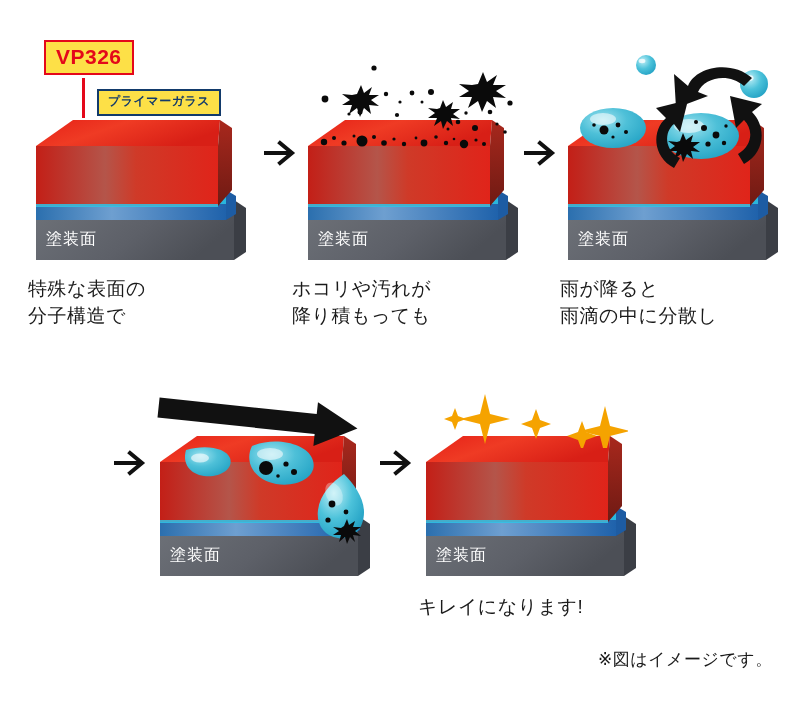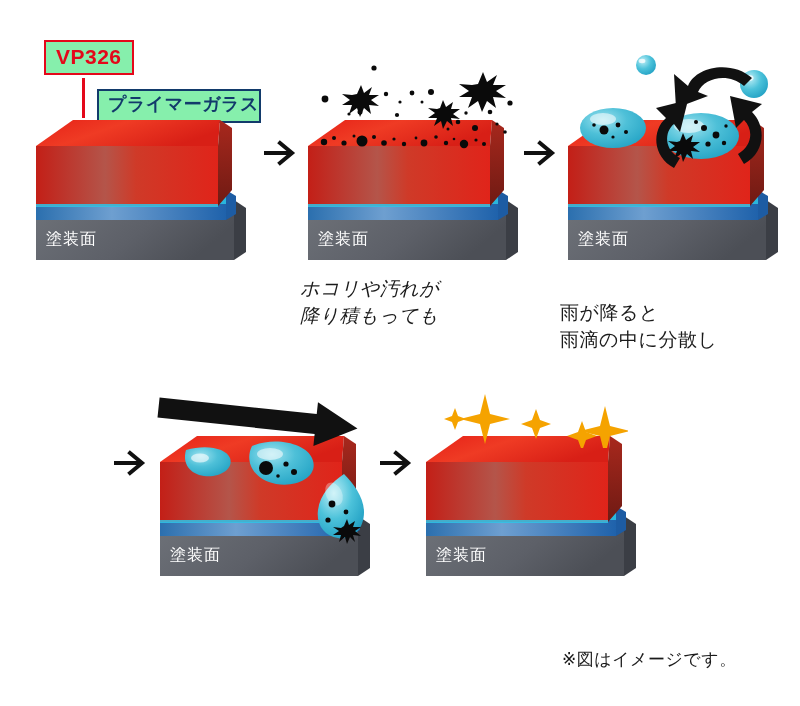--- a/index.html
+++ b/index.html
@@ -13,29 +13,29 @@
 
   
   .callout {
     position: absolute;
     border: 2px solid #e4081a;
     color: #e4081a;
     font-size: 21px;
     font-weight: bold;
     letter-spacing: 0.5px;
     padding: 3px 10px 5px 10px;
-    background: #86efac;
+    background: #fde047;
     white-space: nowrap;
     line-height: 1.1;
   }
   .callout.navy {
     border-color: #123a6b;
     color: #123a6b;
-    font-size: 18px;
-    padding: 4px 0 6px 9px;
+    font-size: 12px;
+    padding: 4px 9px 6px 9px;
   }
   .leader {
     position: absolute;
     width: 3px;
     background: #e4081a;
   }
   .leader.navy { background: #123a6b; }
   .leader-white {
     position: absolute;
     width: 3px;
@@ -50,20 +50,21 @@
     line-height: 1.42;
     white-space: pre-line;
     letter-spacing: 0.5px;
   }
   .note {
     position: absolute;
     font-size: 17px;
     color: #1a1a1a;
     letter-spacing: 0.5px;
     white-space: nowrap;
+    margin-left: 36px;
   }
 
   
   .block { position: absolute; }
   .block svg { display: block; }
   .surface-label {
     position: absolute;
     color: #ffffff;
     font-size: 16px;
     letter-spacing: 1px;
@@ -136,20 +137,22 @@
 
       <polygon points="8,34 8,94 190,94 190,34" fill="url(#g1front)"></polygon>
       <polygon points="8,34 45,8 192,8 190,34 8,34" fill="url(#g1top)"></polygon>
       <polygon points="190,34 192,8 204,16 204,78 190,94" fill="url(#g1side)"></polygon>
 
       <rect x="8" y="92" width="182" height="3" fill="#2fc3e8" opacity="0.85"></rect>
     </svg>
     <div class="surface-label" style="left:18px; top:117px;">塗装面</div>
   </div>
 
+  <div class="caption" style="left:28px; top:276px;">特殊な表面の
+分子構造で</div>
 
   <div class="step-arrow" style="left:262px; top:138px;">
     <svg width="36" height="30" viewBox="0 0 36 30">
       <path d="M2,15 L27,15" stroke="#111" stroke-width="4" fill="none"></path>
       <path d="M18,5 L30,15 L18,25" stroke="#111" stroke-width="4" fill="none" stroke-linecap="square"></path>
     </svg>
   </div>
 
   <div class="block" style="left:300px; top:112px;">
     <svg width="230" height="152" viewBox="0 0 230 152">
@@ -210,21 +213,21 @@
         <circle cx="97" cy="53" r="2.1"></circle>
           <circle cx="74" cy="6" r="2.6"></circle>
         <circle cx="158" cy="60" r="2.3"></circle>
           <circle cx="175" cy="66" r="3"></circle>
         <circle cx="205" cy="70" r="1.8"></circle>
           <circle cx="148" cy="67" r="1.5"></circle>
       </g>
     </svg>
   </div>
 
-  <div class="caption" style="left:300px; top:276px;font-style:italic;">ホコリや汚れが
+  <div class="caption" style="left:292px; top:276px;">ホコリや汚れが
 降り積もっても</div>
 
   <div class="step-arrow" style="left:522px; top:138px;">
     <svg width="36" height="30" viewBox="0 0 36 30">
       <path d="M2,15 L27,15" stroke="#111" stroke-width="4" fill="none"></path>
       <path d="M18,5 L30,15 L18,25" stroke="#111" stroke-width="4" fill="none" stroke-linecap="square"></path>
     </svg>
   </div>
 
   <div class="block" style="left:560px; top:112px;">
@@ -286,21 +289,21 @@
       </g>
 
       <g fill="#111111">
         <path d="M132,34 C140,14 176,8 196,26 L188,34 C172,20 148,26 142,40 L152,44 L120,56 L118,22 Z"></path>
         <path d="M110,66 C96,78 96,104 118,116 L124,106 C108,98 108,80 118,72 L124,80 L132,48 L100,56 Z"></path>
         <path d="M196,60 C210,74 210,100 188,112 L182,102 C196,94 198,78 188,68 L180,76 L174,44 L206,52 Z"></path>
       </g>
     </svg>
   </div>
 
-  <div class="caption" style="left:560px; top:276px;margin-top:24px;">雨が降ると
+  <div class="caption" style="left:560px; top:276px;">雨が降ると
 雨滴の中に分散し</div>
 
   <div class="step-arrow" style="left:112px; top:448px;">
     <svg width="36" height="30" viewBox="0 0 36 30">
       <path d="M2,15 L27,15" stroke="#111" stroke-width="4" fill="none"></path>
       <path d="M18,5 L30,15 L18,25" stroke="#111" stroke-width="4" fill="none" stroke-linecap="square"></path>
     </svg>
   </div>
 
   <div class="block" style="left:152px; top:428px;">
@@ -376,16 +379,17 @@
       <g fill="#f5a300">
         <path d="M24,28 L27,20 L30,28 L38,31 L30,34 L27,42 L24,34 L16,31 Z"></path>
         <path d="M52,26 L57,6 L62,26 L82,31 L62,36 L57,56 L52,36 L32,31 Z"></path>
         <path d="M104,32 L108,21 L112,32 L123,36 L112,40 L108,51 L104,40 L93,36 Z"></path>
         <path d="M150,44 L154,33 L158,44 L169,48 L158,52 L154,63 L150,52 L139,48 Z"></path>
         <path d="M172,38 L177,18 L182,38 L202,43 L182,48 L177,68 L172,48 L152,43 Z"></path>
       </g>
     </svg>
   </div>
 
+  <div class="caption" style="left:418px; top:594px;">キレイになります!</div>
 
   <div class="note" style="left:562px; top:648px;">※図はイメージです。</div>
 
 </div>
 
 </body></html>

